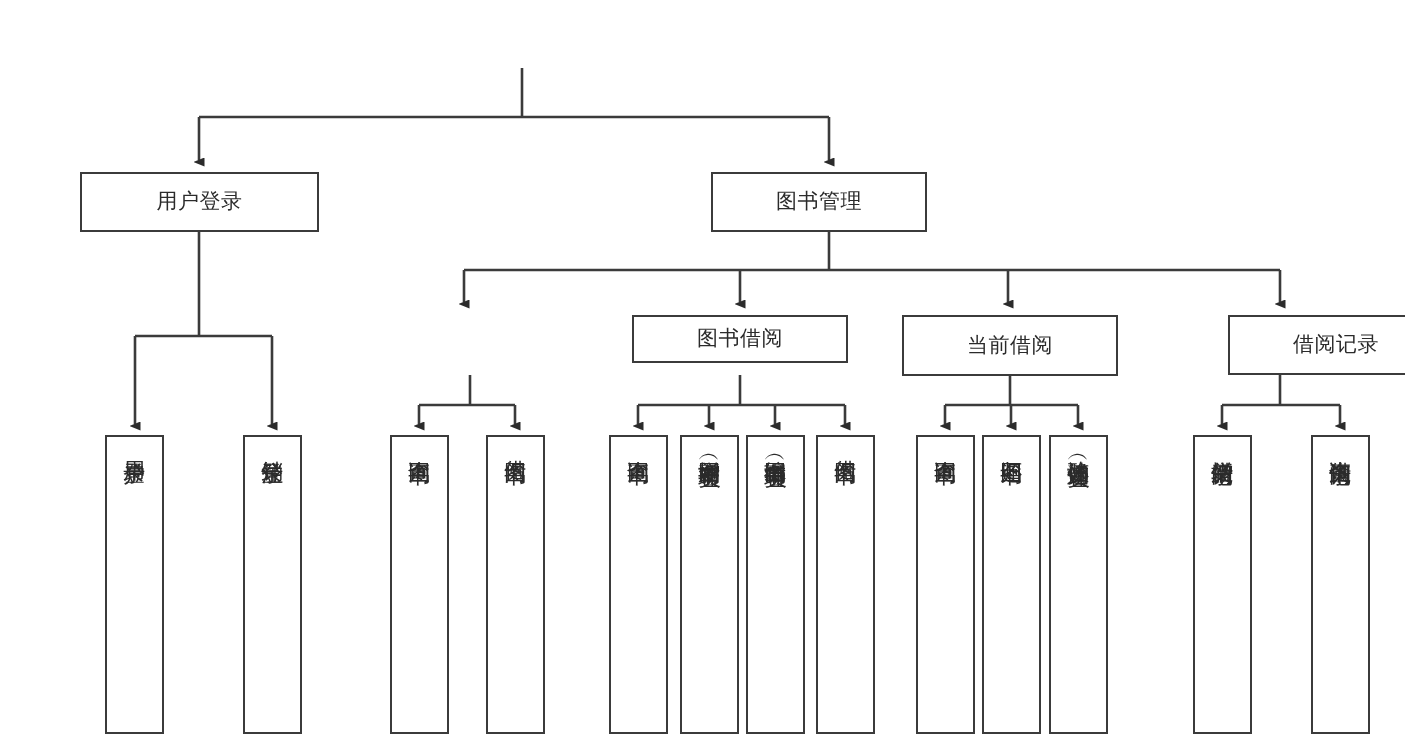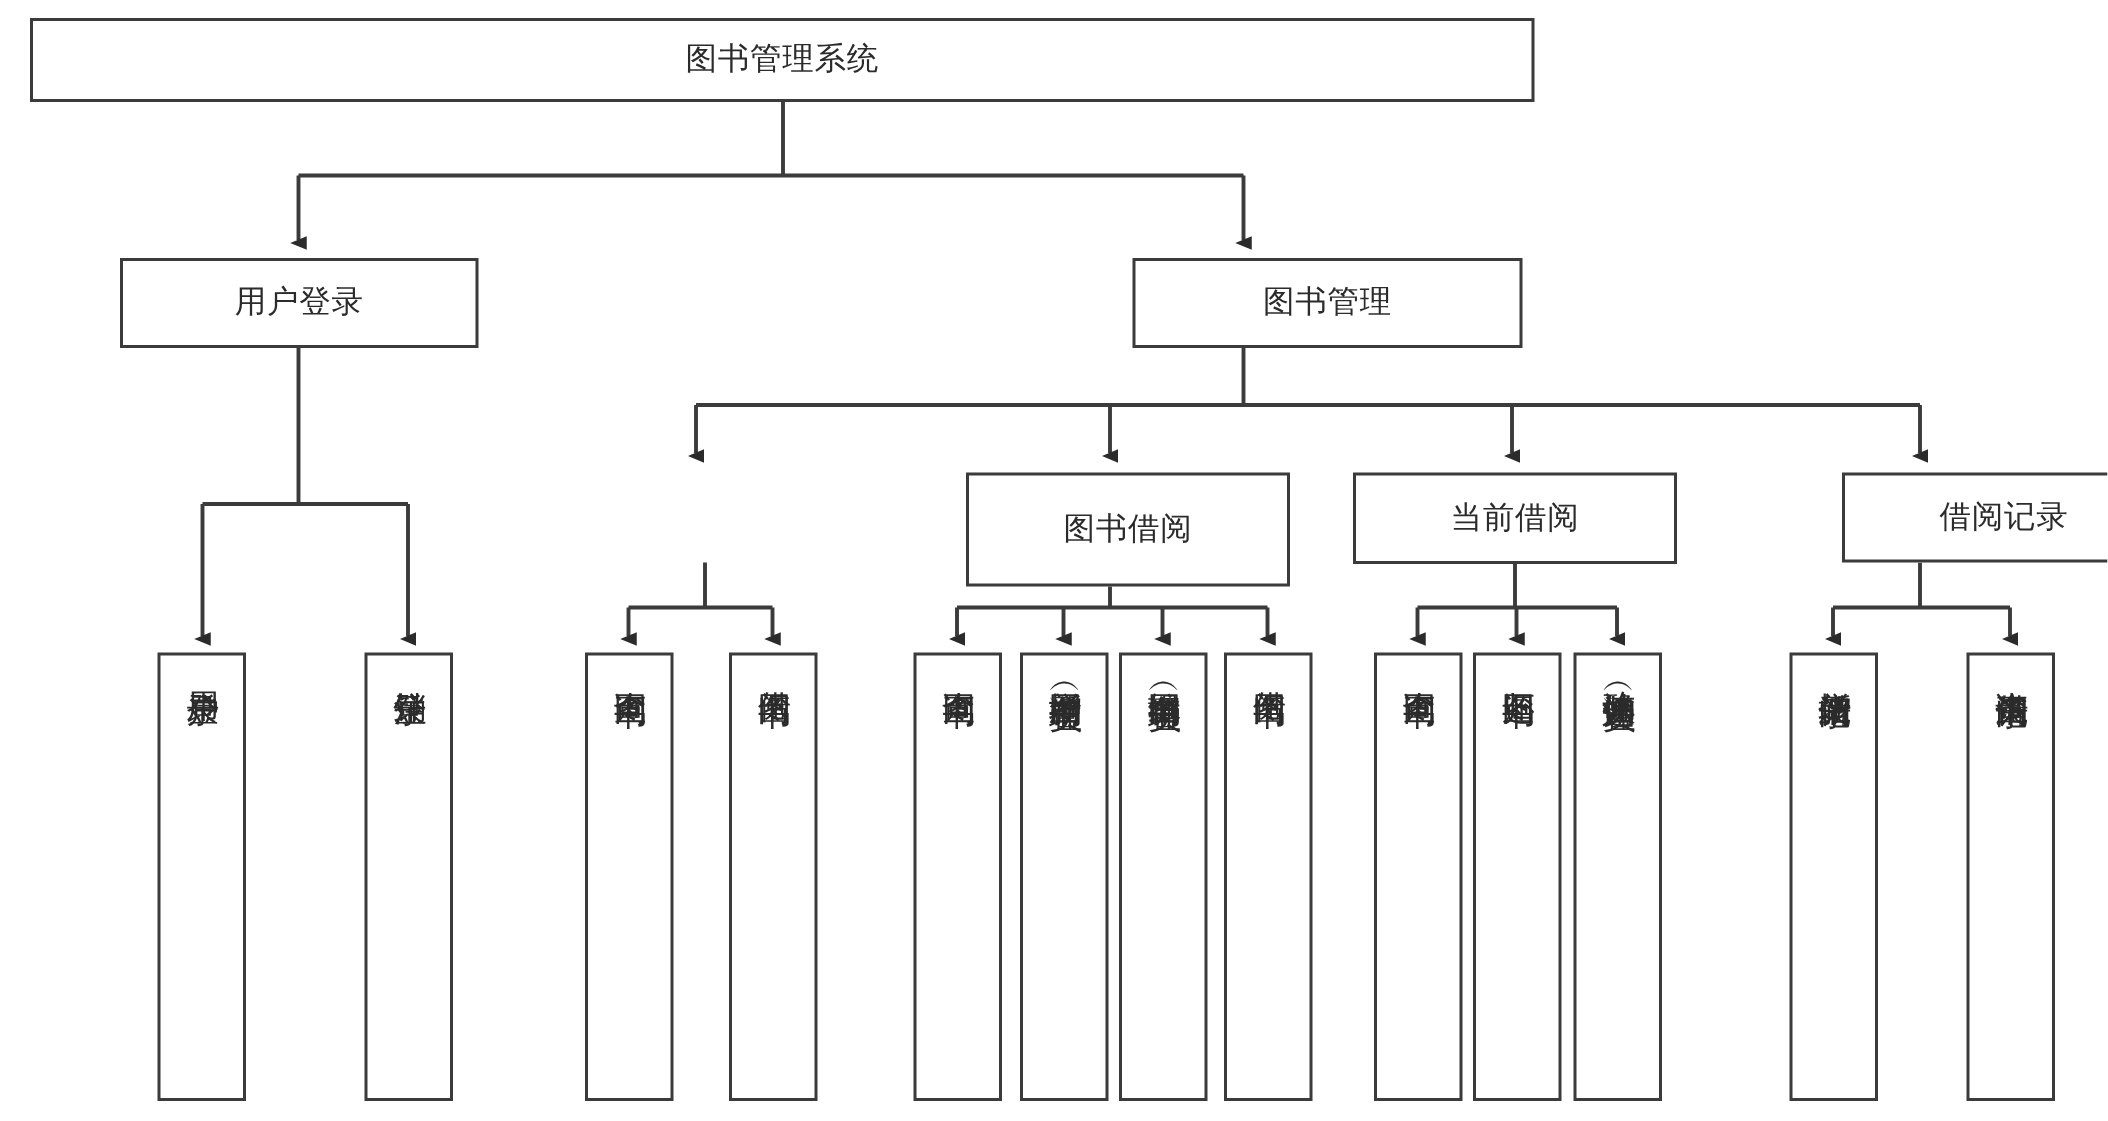--- a/index.html
+++ b/index.html
@@ -117,32 +117,29 @@
       <path d="M1011,405 L1011,424" marker-end="url(#arrow)"></path>
       <path d="M1078,405 L1078,424" marker-end="url(#arrow)"></path>
 
       <path d="M1280,375 L1280,405"></path>
       <path d="M1222,405 L1340,405"></path>
       <path d="M1222,405 L1222,424" marker-end="url(#arrow)"></path>
       <path d="M1340,405 L1340,424" marker-end="url(#arrow)"></path>
     </g>
   </svg>
 
-  <div class="node node-h" style="left:20px; top:12px; width:1003px; height:56px;">
-    <span class="label">图书管理系统</span>
-  </div>
 
   <div class="node node-h" style="left:80px; top:172px; width:239px; height:60px;">
     <span class="label">用户登录</span>
   </div>
-  <div class="node node-h" style="left:711px; top:172px; width:260px; height:60px;margin-left:44px;">
+  <div class="node node-h" style="left:711px; top:172px; width:216px; height:60px;">
     <span class="label">图书管理</span>
   </div>
 
-  <div class="node node-h" style="left:632px; top:315px; width:216px; height:76px;margin-left:12px;">
+  <div class="node node-h" style="left:632px; top:315px; width:216px; height:48px;">
     <span class="label">图书借阅</span>
   </div>
   <div class="node node-h" style="left:902px; top:315px; width:216px; height:61px;">
     <span class="label">当前借阅</span>
   </div>
   <div class="node node-h" style="left:1228px; top:315px; width:216px; height:60px;">
     <span class="label">借阅记录</span>
   </div>
 
   <div class="node node-v" style="left:105px; top:435px; width:59px; height:299px;">

